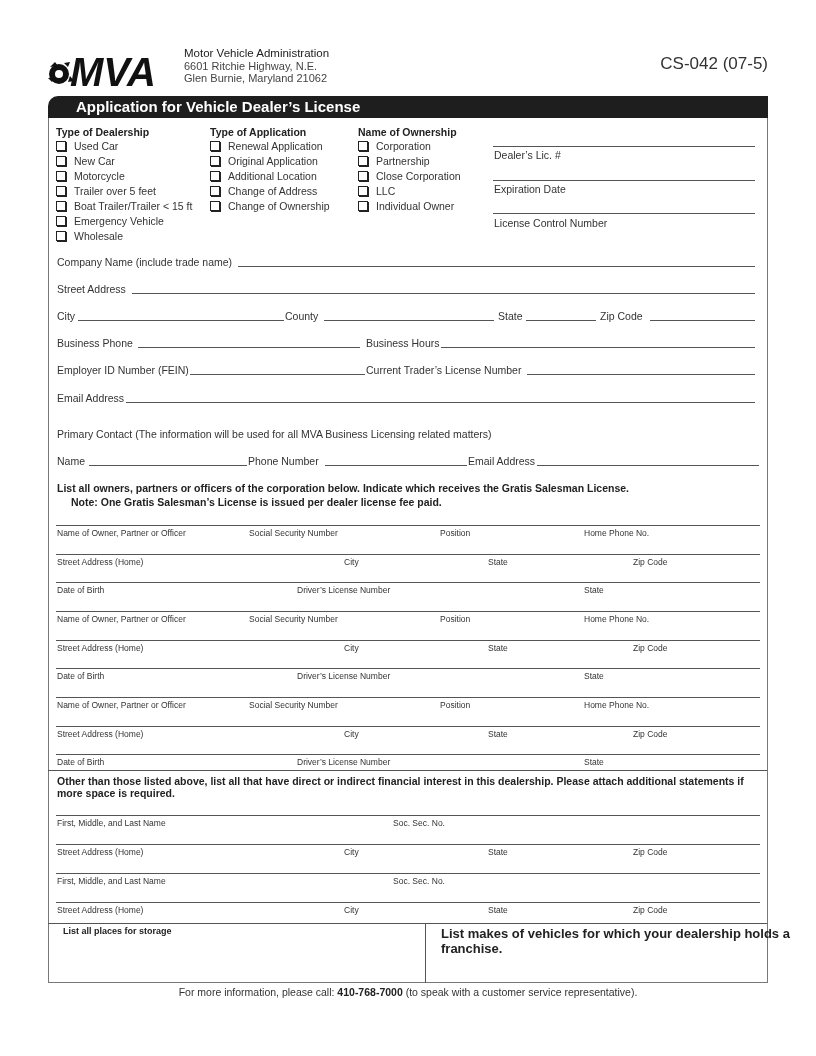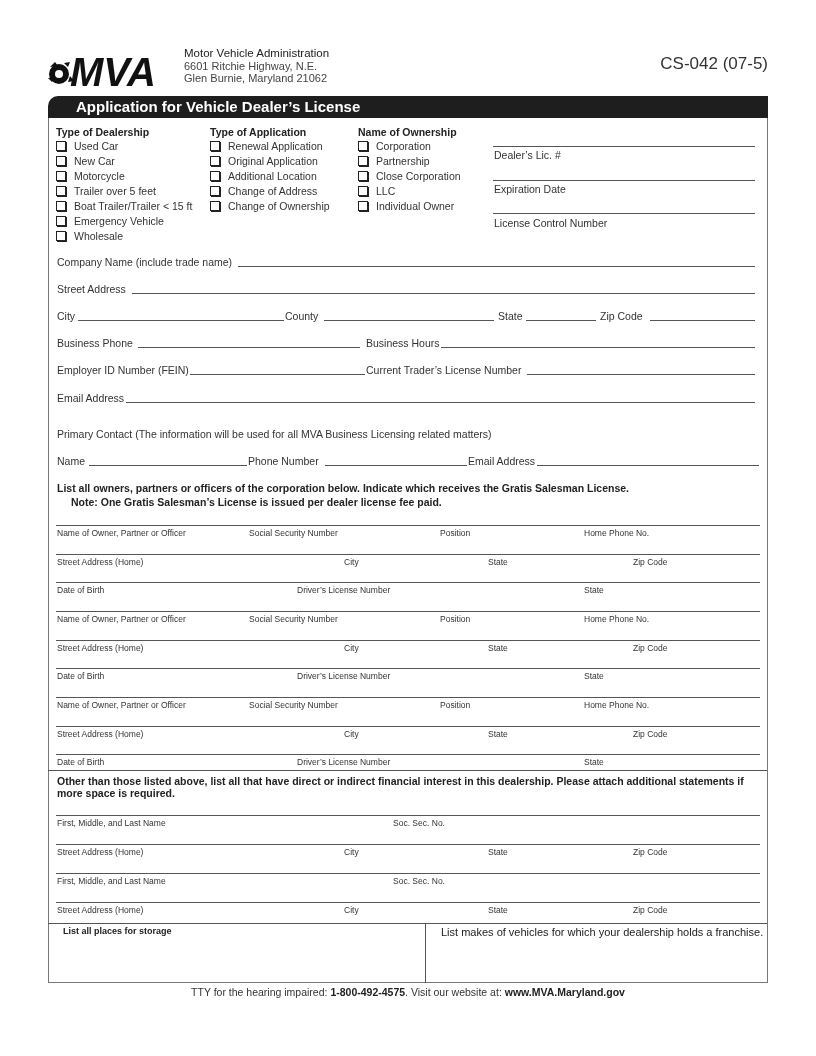--- a/index.html
+++ b/index.html
@@ -191,18 +191,18 @@
     <div class="abs small" style="left: 57px; top: 904.7px;">Street Address (Home)</div>
     <div class="abs small" style="left: 344px; top: 904.7px;">City</div>
     <div class="abs small" style="left: 488px; top: 904.7px;">State</div>
     <div class="abs small" style="left: 633px; top: 904.7px;">Zip Code</div>
   </div>
 
 <div class="abs" style="left:48px;top:923px;width:719px;border-top:1.5px solid #555;"></div>
 <div class="abs" style="left:425px;top:923px;height:60px;border-left:1.5px solid #555;"></div>
 <div class="abs" style="left:63px;top:926px;font-size:9px;font-weight:bold;color:#222;">List all places for storage</div>
 <div class="abs" style="left:50px;top:938px;width:372px;height:42px;"></div>
-<div class="abs" style="left:441px;top:926px;font-size:11px;font-weight:normal;color:#222;">List makes of vehicles for which your dealership holds a franchise.</div>
+<div class="abs" style="left:441px;top:926px;font-size:13px;font-weight:bold;color:#222;">List makes of vehicles for which your dealership holds a franchise.</div>
 <div class="abs" style="left:430px;top:938px;width:333px;height:42px;"></div>
 
 <div class="abs footer">
-  <div><span>TTY for the hearing impaired: </span><b>1-800-492-4575</b><span>. Visit our website at: </span><b>www.MVA.Maryland.gov</b></div>
+  <div><span>For more information, please call: </span><b>410-768-7000</b><span> (to speak with a customer service representative).</span></div>
 </div>
 
 </body></html>

